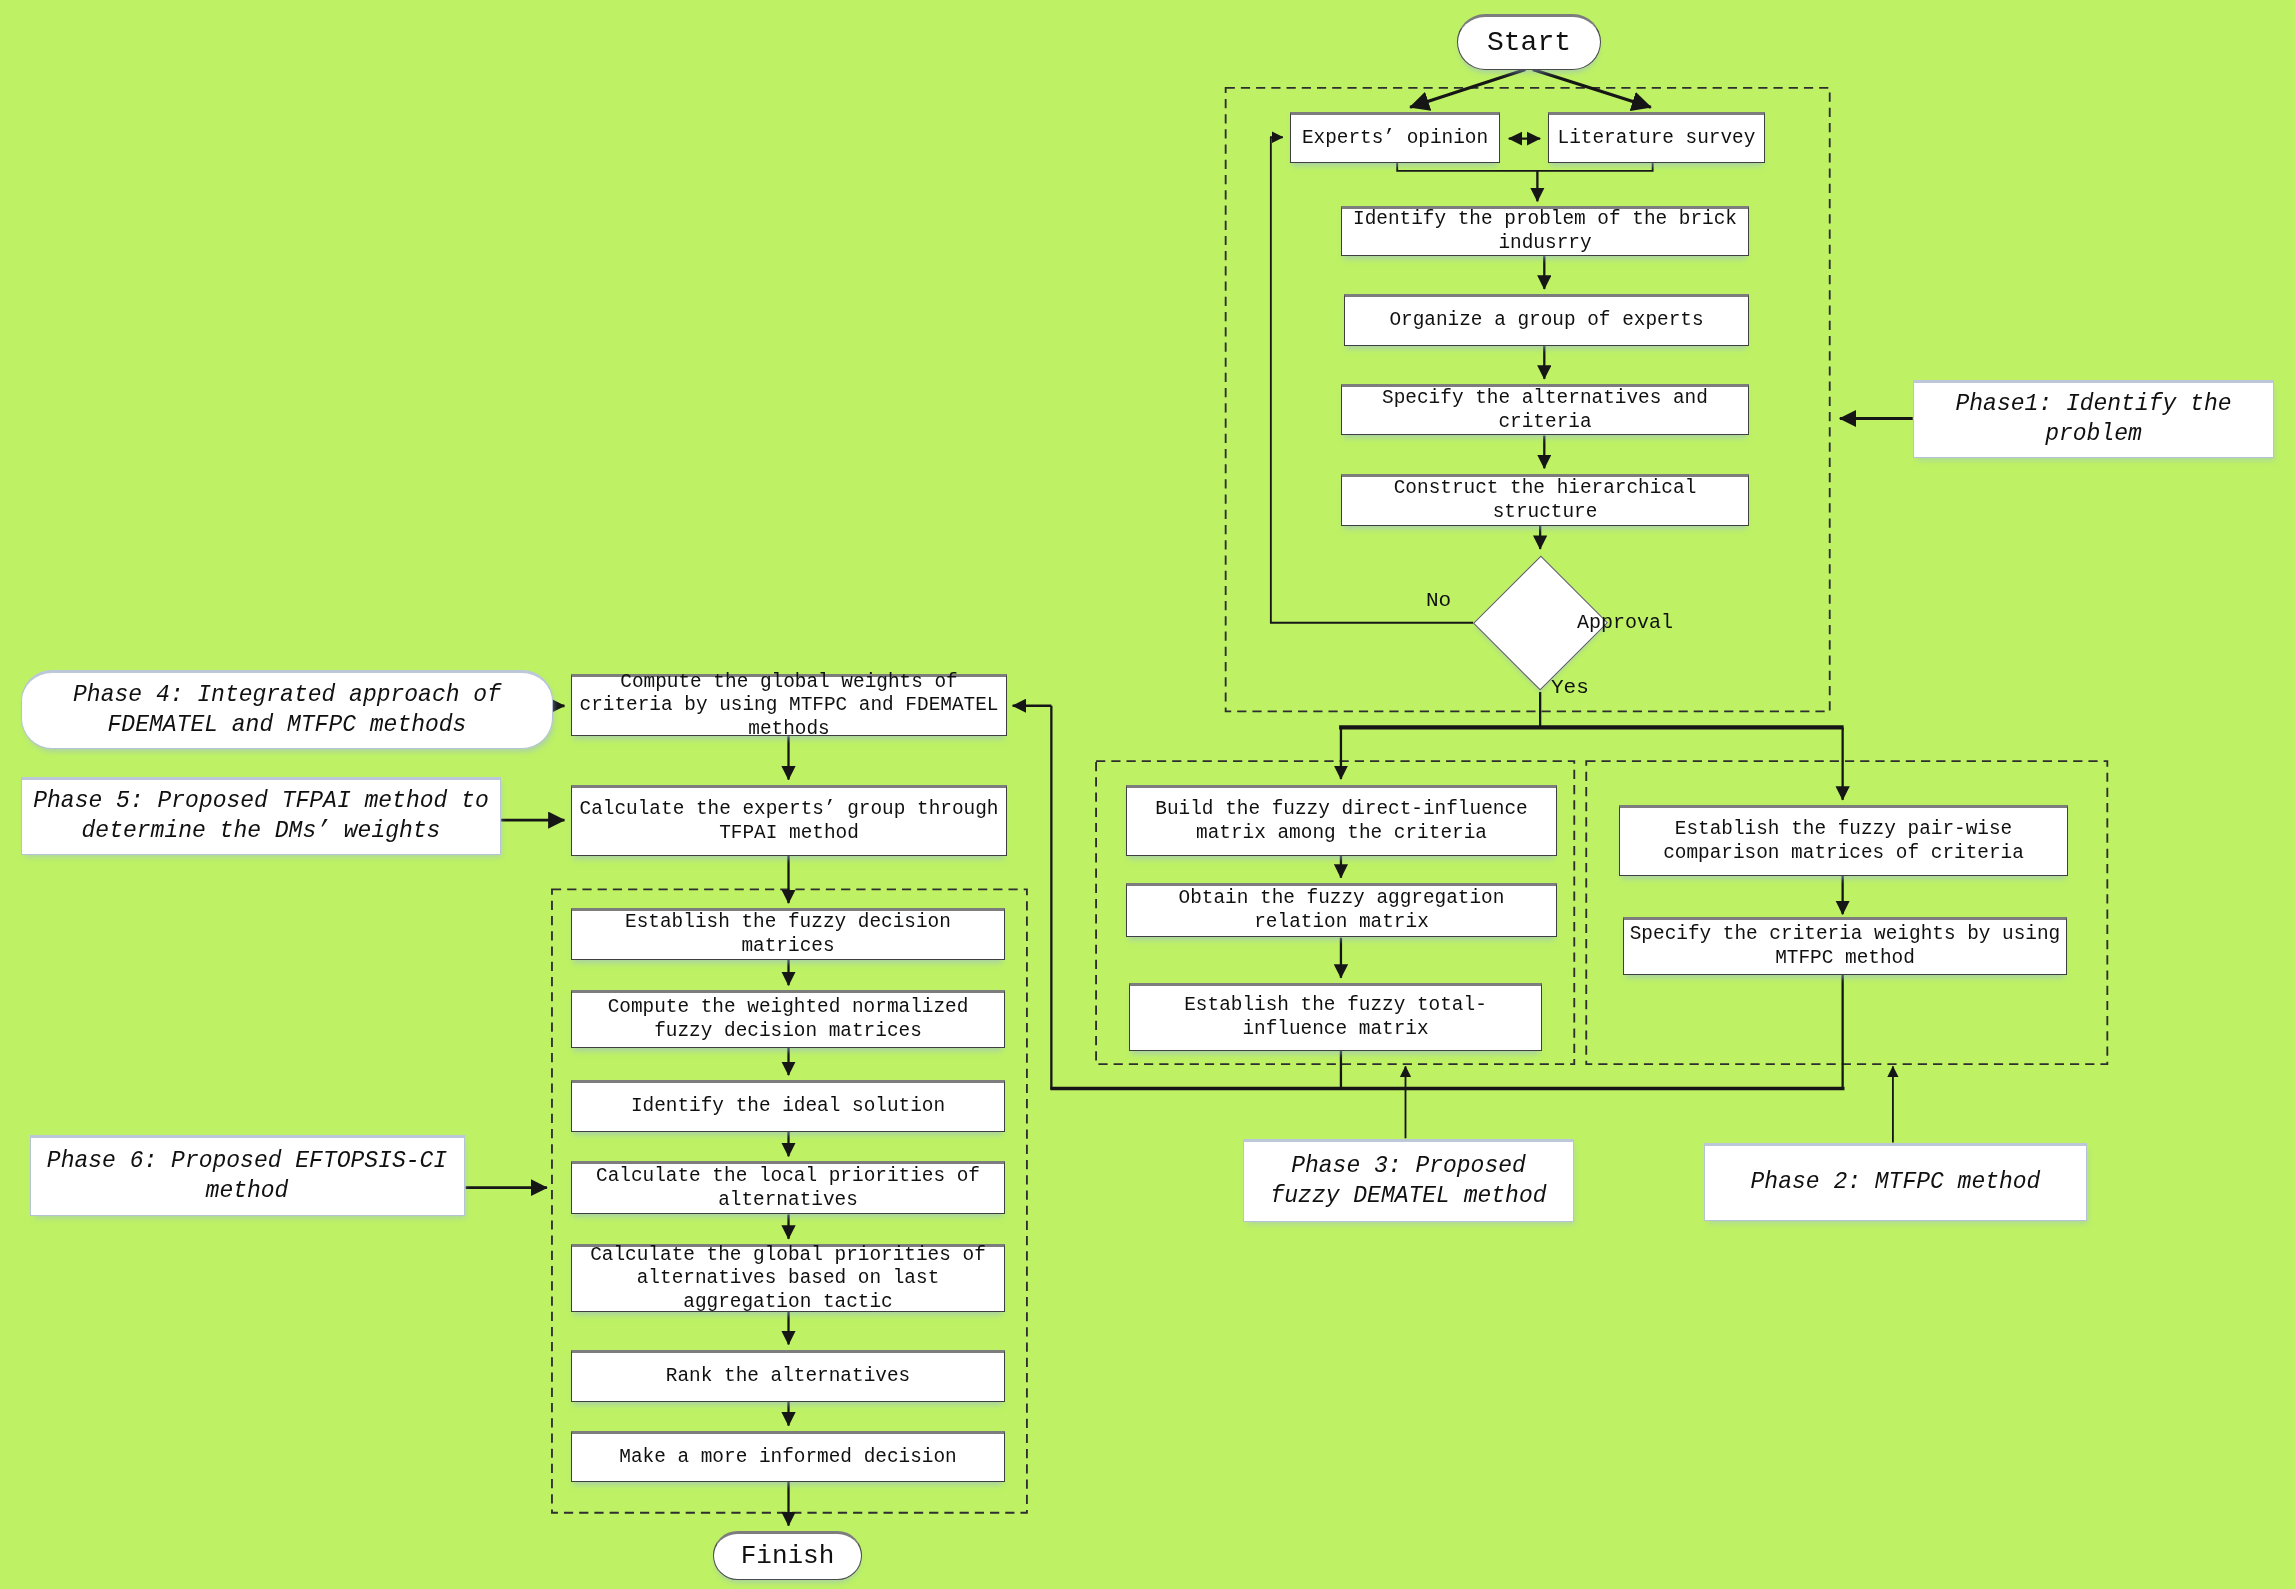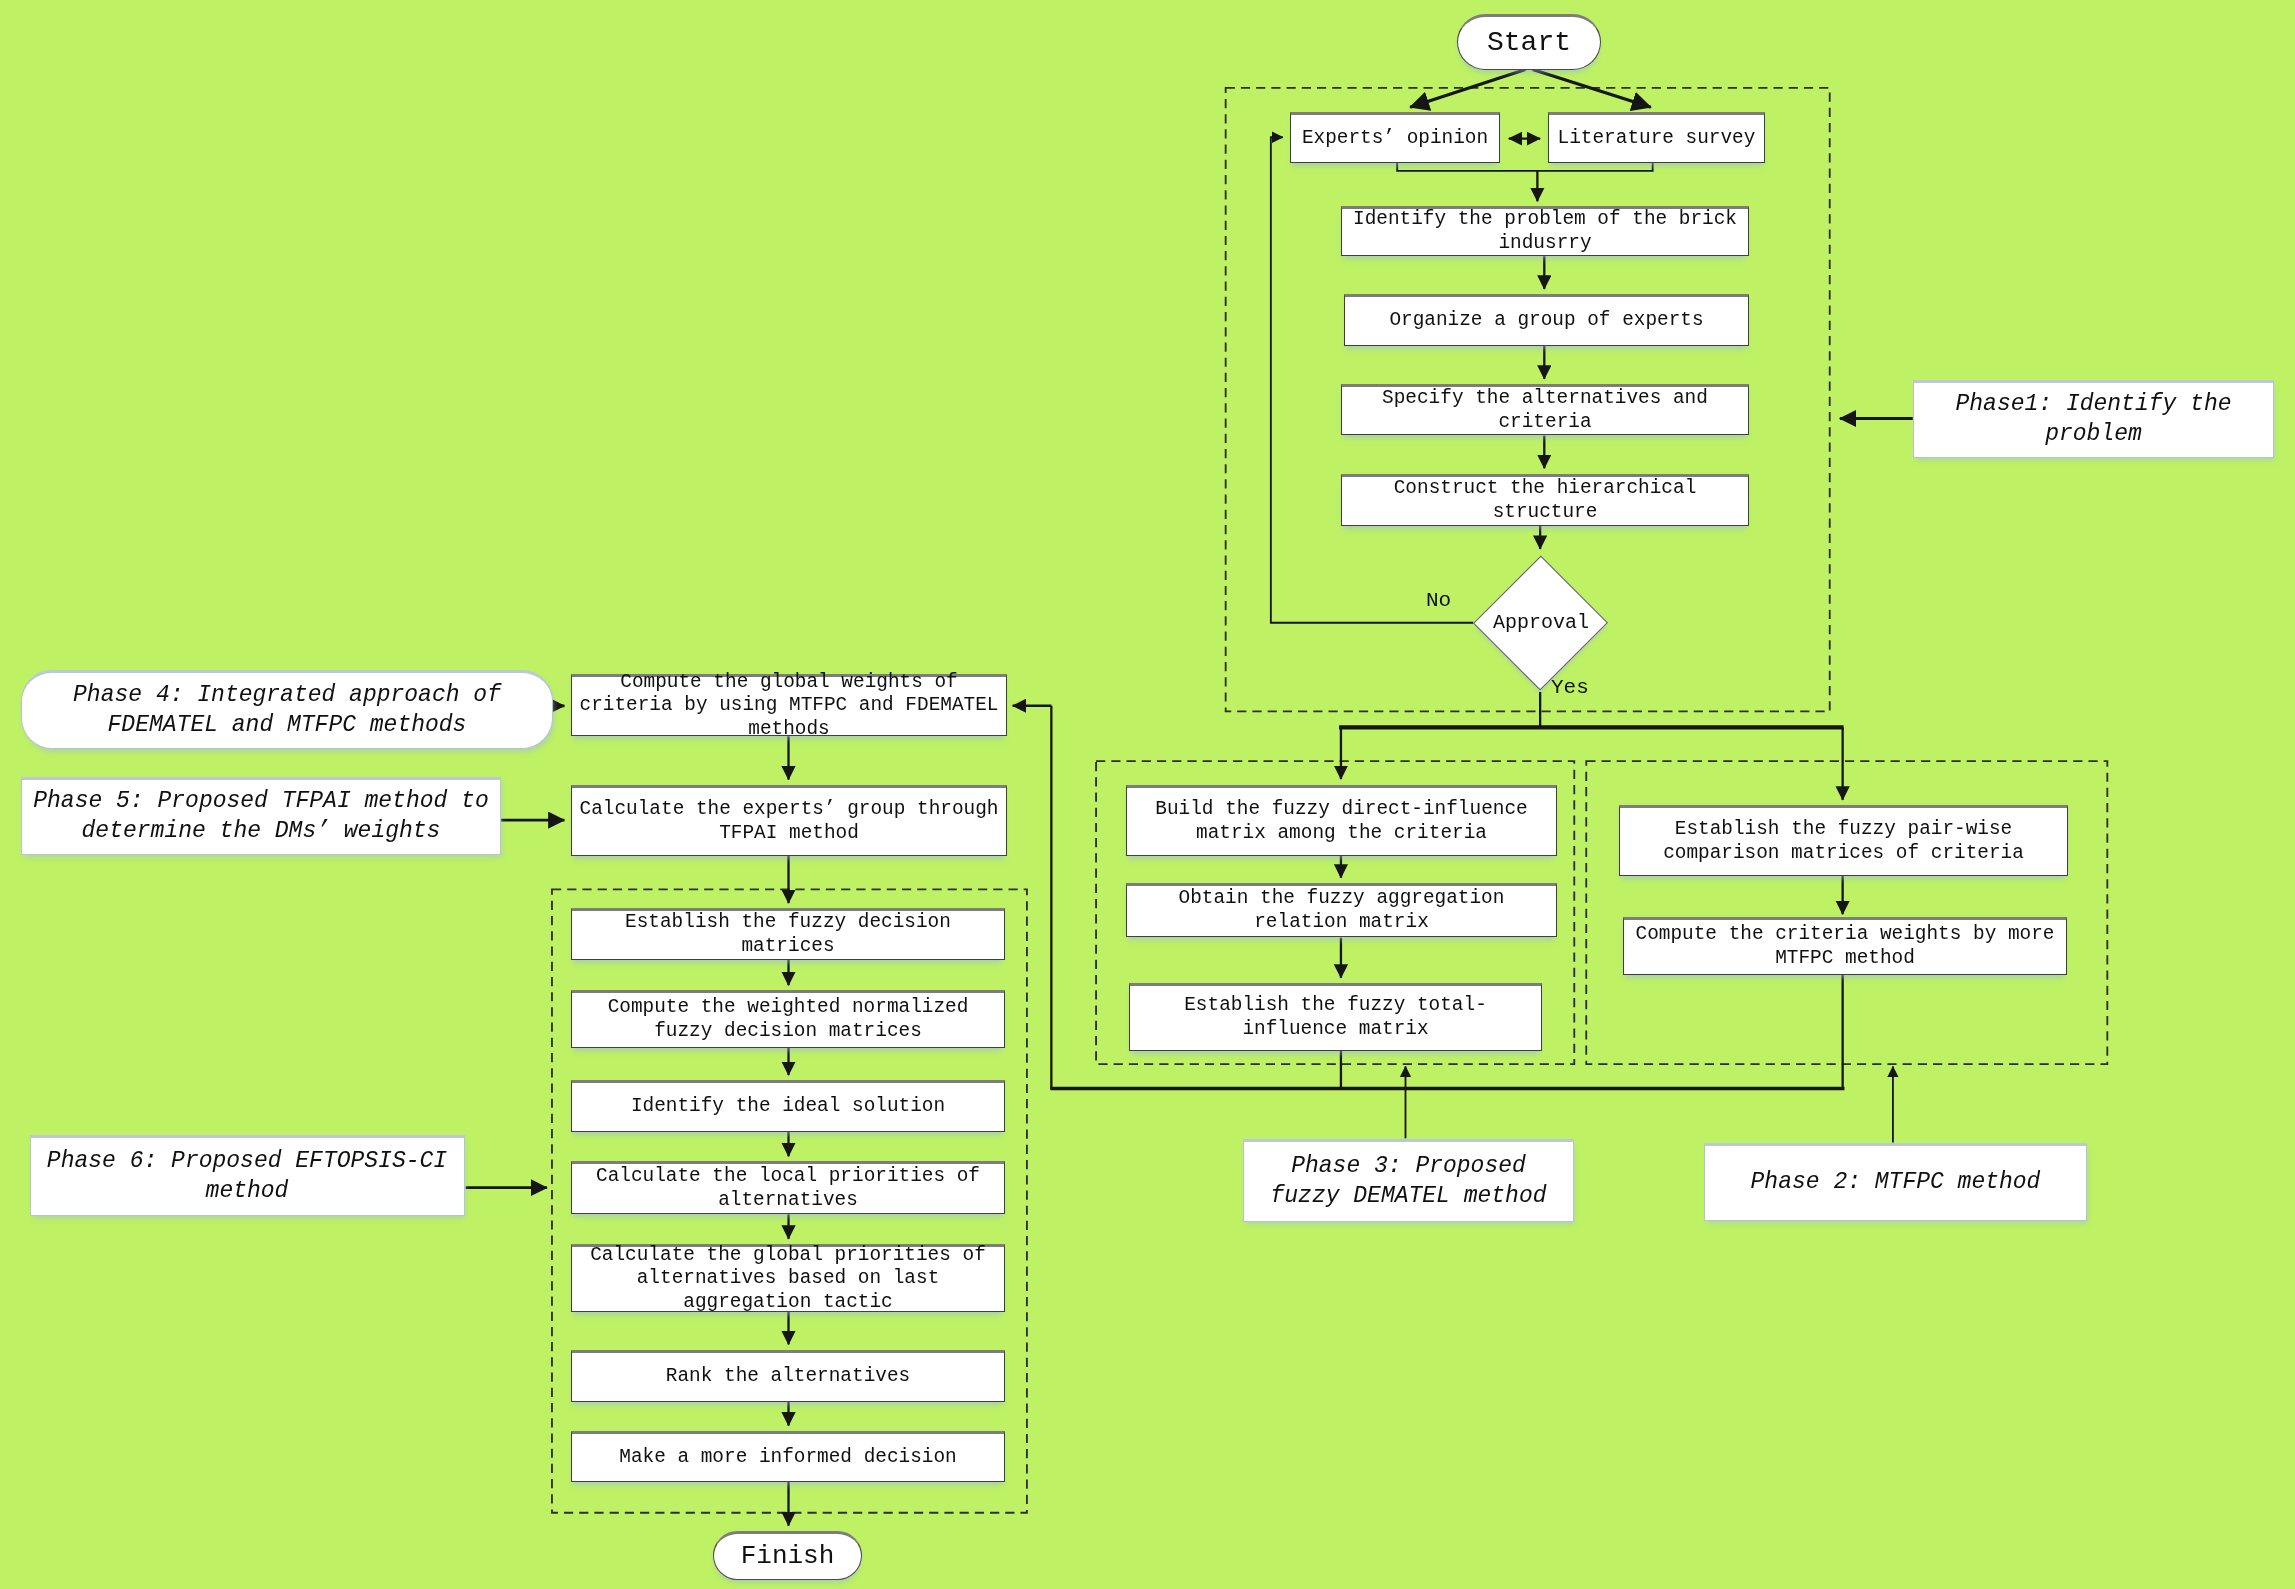--- a/index.html
+++ b/index.html
@@ -102,30 +102,30 @@
   <div class="node stadium" style="left:713px;top:1531px;width:149px;height:49px;font-size:26px;">Finish</div>
 
   <div class="node pbox" style="left:1290px;top:112px;width:210px;height:51px;">Experts’ opinion</div>
   <div class="node pbox" style="left:1548px;top:112px;width:217px;height:51px;">Literature survey</div>
   <div class="node pbox" style="left:1341px;top:206px;width:408px;height:50px;">Identify the problem of the brick indusrry</div>
   <div class="node pbox" style="left:1344px;top:294px;width:405px;height:52px;">Organize a group of experts</div>
   <div class="node pbox" style="left:1341px;top:384px;width:408px;height:51px;">Specify the alternatives and criteria</div>
   <div class="node pbox" style="left:1341px;top:474px;width:408px;height:52px;">Construct the hierarchical structure</div>
 
   <div class="diamond" style="left:1493px;top:575px;width:95px;height:96px;"></div>
-  <div class="dlabel" style="left:1474px;top:553px;width:134px;height:138px;">Approval</div>
+  <div class="dlabel" style="left:1558px;top:553px;width:134px;height:138px;">Approval</div>
   <div class="edgelabel" style="left:1426px;top:589px;">No</div>
   <div class="edgelabel" style="left:1551px;top:676px;">Yes</div>
 
   <div class="node pbox" style="left:1126px;top:785px;width:431px;height:71px;">Build the fuzzy direct-influence matrix among the criteria</div>
   <div class="node pbox" style="left:1126px;top:883px;width:431px;height:54px;">Obtain the fuzzy aggregation relation matrix</div>
   <div class="node pbox" style="left:1129px;top:983px;width:413px;height:68px;">Establish the fuzzy total-influence matrix</div>
 
   <div class="node pbox" style="left:1619px;top:805px;width:449px;height:71px;">Establish the fuzzy pair-wise comparison matrices of criteria</div>
-  <div class="node pbox" style="left:1623px;top:917px;width:444px;height:58px;">Compute the criteria weights by more MTFPC method</div>
+  <div class="node pbox" style="left:1623px;top:917px;width:444px;height:58px;">Specify the criteria weights by using MTFPC method</div>
 
   <div class="node pbox" style="left:571px;top:674px;width:436px;height:62px;">Compute the global weights of criteria by using MTFPC and FDEMATEL methods</div>
   <div class="node pbox" style="left:571px;top:785px;width:436px;height:71px;">Calculate the experts’ group through TFPAI method</div>
 
   <div class="node pbox" style="left:571px;top:908px;width:434px;height:52px;">Establish the fuzzy decision matrices</div>
   <div class="node pbox" style="left:571px;top:1080px;width:434px;height:52px;">Identify the ideal solution</div>
   <div class="node pbox" style="left:571px;top:990px;width:434px;height:58px;">Compute the weighted normalized fuzzy decision matrices</div>
   <div class="node pbox" style="left:571px;top:1161px;width:434px;height:53px;">Calculate the local priorities of alternatives</div>
   <div class="node pbox" style="left:571px;top:1244px;width:434px;height:68px;">Calculate the global priorities of alternatives based on last aggregation tactic</div>
   <div class="node pbox" style="left:571px;top:1350px;width:434px;height:52px;">Rank the alternatives</div>

